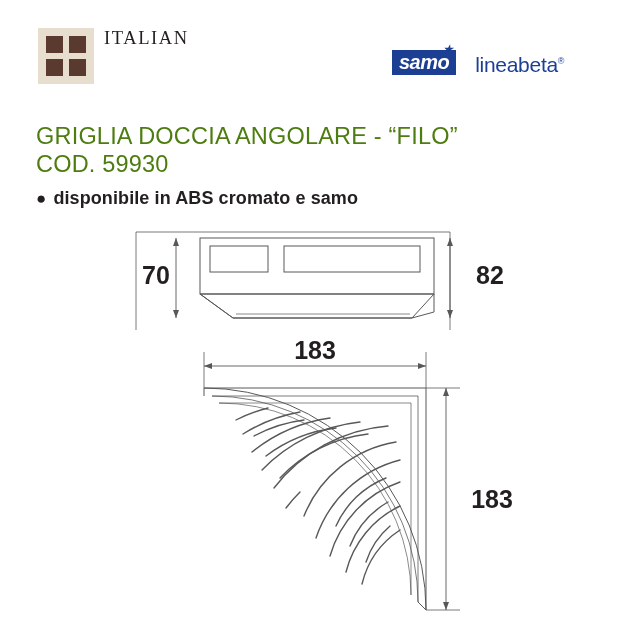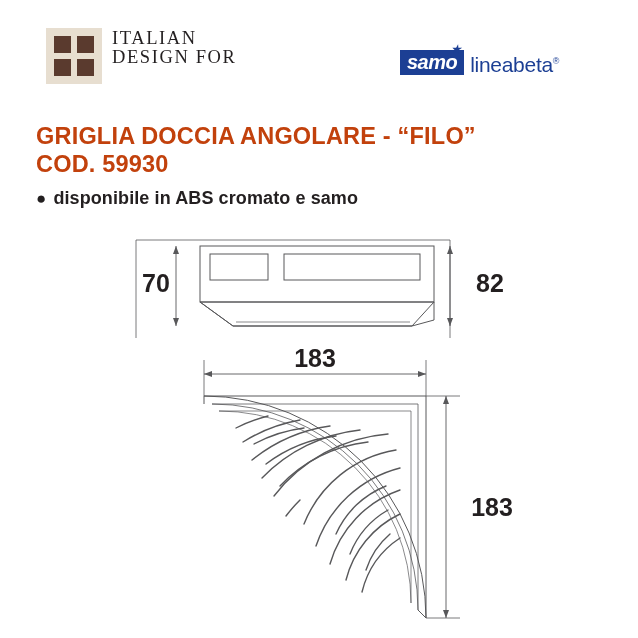--- a/index.html
+++ b/index.html
@@ -16,21 +16,21 @@
   }
   .page {
     position: relative;
     width: 638px;
     height: 638px;
   }
 
   
   .header {
     position: absolute;
-    left: 8px;
+    left: 0;
     top: 0;
     width: 550px;
     height: 112px;
   }
   .idl-logo {
     position: absolute;
     left: 38px;
     top: 28px;
     display: flex;
     align-items: flex-start;
@@ -93,62 +93,62 @@
     top: -6px;
     color: #1c3f94;
     font-size: 11px;
     line-height: 11px;
   }
   .samo-word {
     color: #1c3f94;
     font-family: "Liberation Sans", sans-serif;
     font-size: 21px;
     letter-spacing: -0.3px;
-    margin-left: 6px;
+    margin-left: 19px;
     line-height: 21px;
   }
   .samo-word sup {
     font-size: 9px;
     vertical-align: super;
   }
 
   
   .title-block {
     position: absolute;
     left: 36px;
     top: 122px;
     width: 580px;
   }
   .title-line {
     font-size: 23.5px;
-    font-weight: bold;
+    font-weight: normal;
     letter-spacing: 0.2px;
     line-height: 28px;
-    color: #c2410c;
+    color: #4d7c0f;
   }
   .bullet-line {
     margin-top: 10px;
     font-size: 18px;
     font-weight: bold;
     letter-spacing: 0.1px;
     color: #231f20;
     display: flex;
     align-items: baseline;
   }
   .bullet-dot {
     font-size: 17px;
     margin-right: 7px;
     line-height: 18px;
   }
 
   
   .drawing {
     position: absolute;
     left: 0;
-    top: 228px;
+    top: 220px;
     width: 638px;
     height: 410px;
   }
   .drawing svg { display: block; }
 
   .dim-text {
     font-family: "Liberation Sans", sans-serif;
     font-weight: bold;
     fill: #231f20;
   }
@@ -162,21 +162,20 @@
 
     <div class="idl-logo">
       <div class="idl-mark">
         <i class="q1"></i>
           <i class="q2"></i>
           <i class="q3"></i>
           <i class="q4"></i>
       </div>
       <div class="idl-text">
         <div>ITALIAN</div>
-        <div>DESIGN FOR</div>
       </div>
     </div>
 
     <div class="samo-logo">
       <div class="samo-box">
         <span class="samo-star">★</span>
         <span>samo</span>
       </div>
       <div class="samo-word"><span>lineabeta</span><sup>®</sup></div>
     </div>

